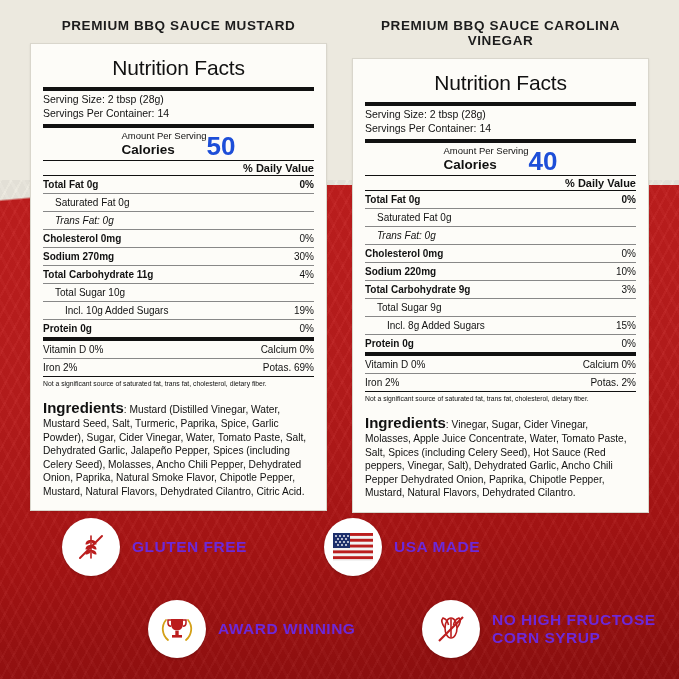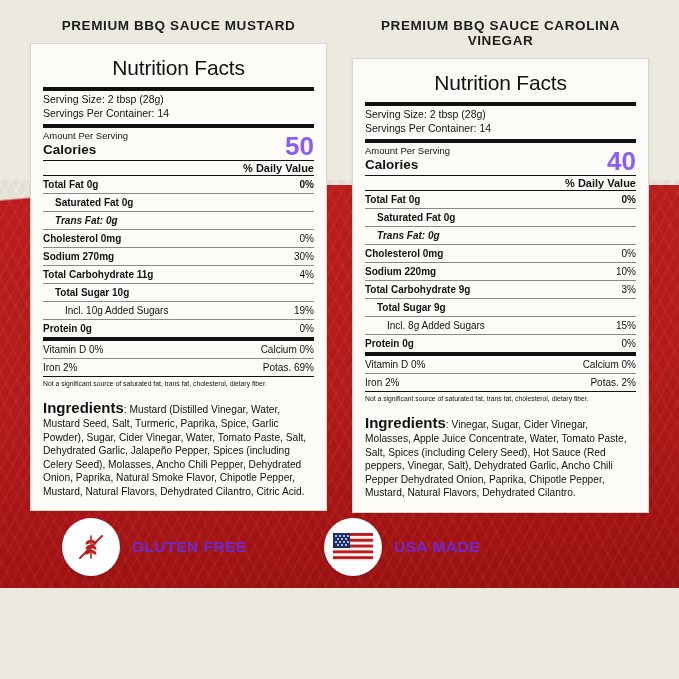--- a/index.html
+++ b/index.html
@@ -9,21 +9,21 @@
   body {
     width: 679px;
     height: 679px;
     font-family: "Liberation Sans", sans-serif;
     background: #ece9df;
     overflow: hidden;
   }
   .page {
     position: relative;
     width: 679px;
-    height: 588px;
+    height: 679px;
     background: #ece9df;
     overflow: hidden;
   }
   
   .red-bg {
     position: absolute;
     left: 0;
     top: 0;
     width: 679px;
     height: 679px;
@@ -93,46 +93,46 @@
 
   .serving {
     font-size: 10.5px;
     line-height: 1.35;
     color: #111;
     padding: 1px 0 4px 0;
   }
   .cal-row {
     display: flex;
     align-items: flex-end;
-    justify-content: space-between;
+    justify-content: center;
     padding: 2px 0 1px 0;
   }
   .cal-left { font-size: 9.5px; line-height: 1.25; color: #111; }
   .cal-left .aps { font-size: 9.5px; }
   .cal-left .cal-word { font-size: 13.5px; font-weight: bold; }
-  .cal-val { font-size: 26px; font-weight: bold; line-height: 0.95; color: #8b5cf6; }
+  .cal-val { font-size: 26px; font-weight: bold; line-height: 0.95; color: #1d4ed8; }
 
   .dv-head {
     text-align: right;
     font-size: 11px;
     font-weight: bold;
     color: #111;
     padding: 1px 0 1px 0;
   }
   .nr {
     display: flex;
     justify-content: space-between;
     font-size: 10px;
     color: #111;
     padding: 2.5px 0 2.5px 0;
     line-height: 1.2;
   }
   .nr .b { font-weight: bold; }
   .nr .i { font-style: italic; }
-  .ind1 { padding-left: 12px; font-weight: bold; }
+  .ind1 { padding-left: 12px; }
   .ind2 { padding-left: 22px; }
 
   .footnote {
     font-size: 6.8px;
     color: #111;
     padding-top: 3px;
     line-height: 1.25;
   }
 
   .ingredients {

